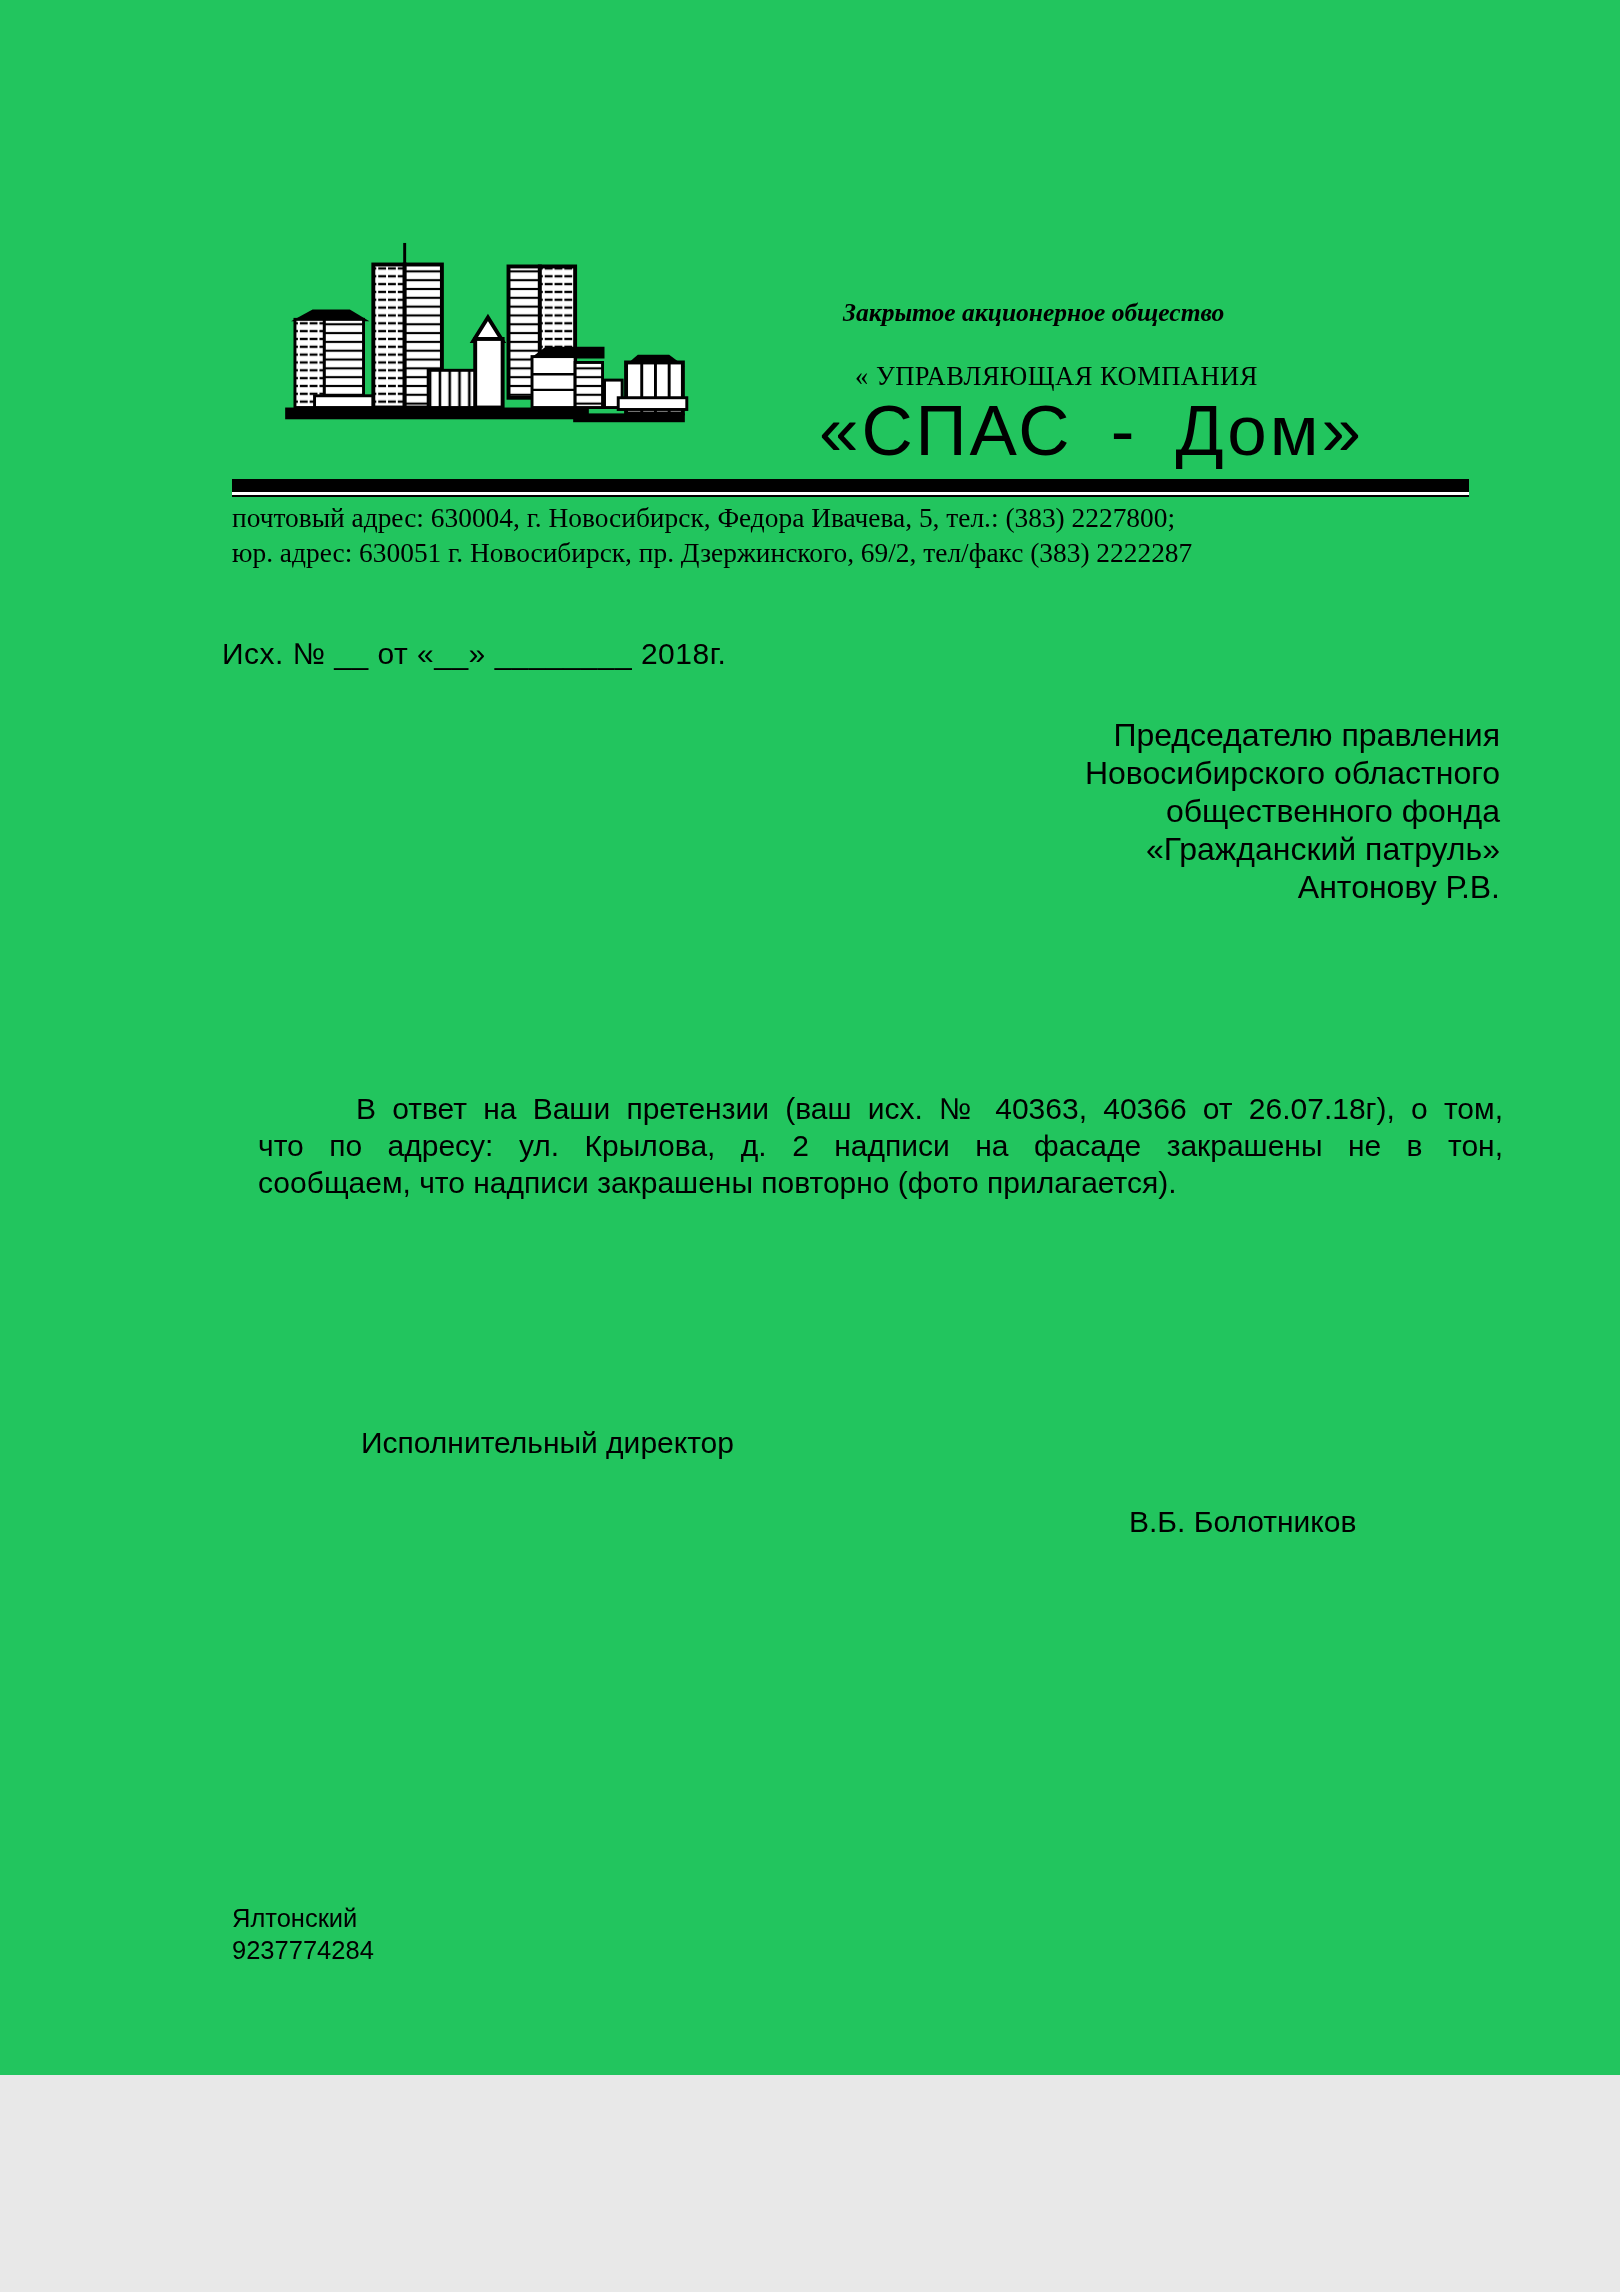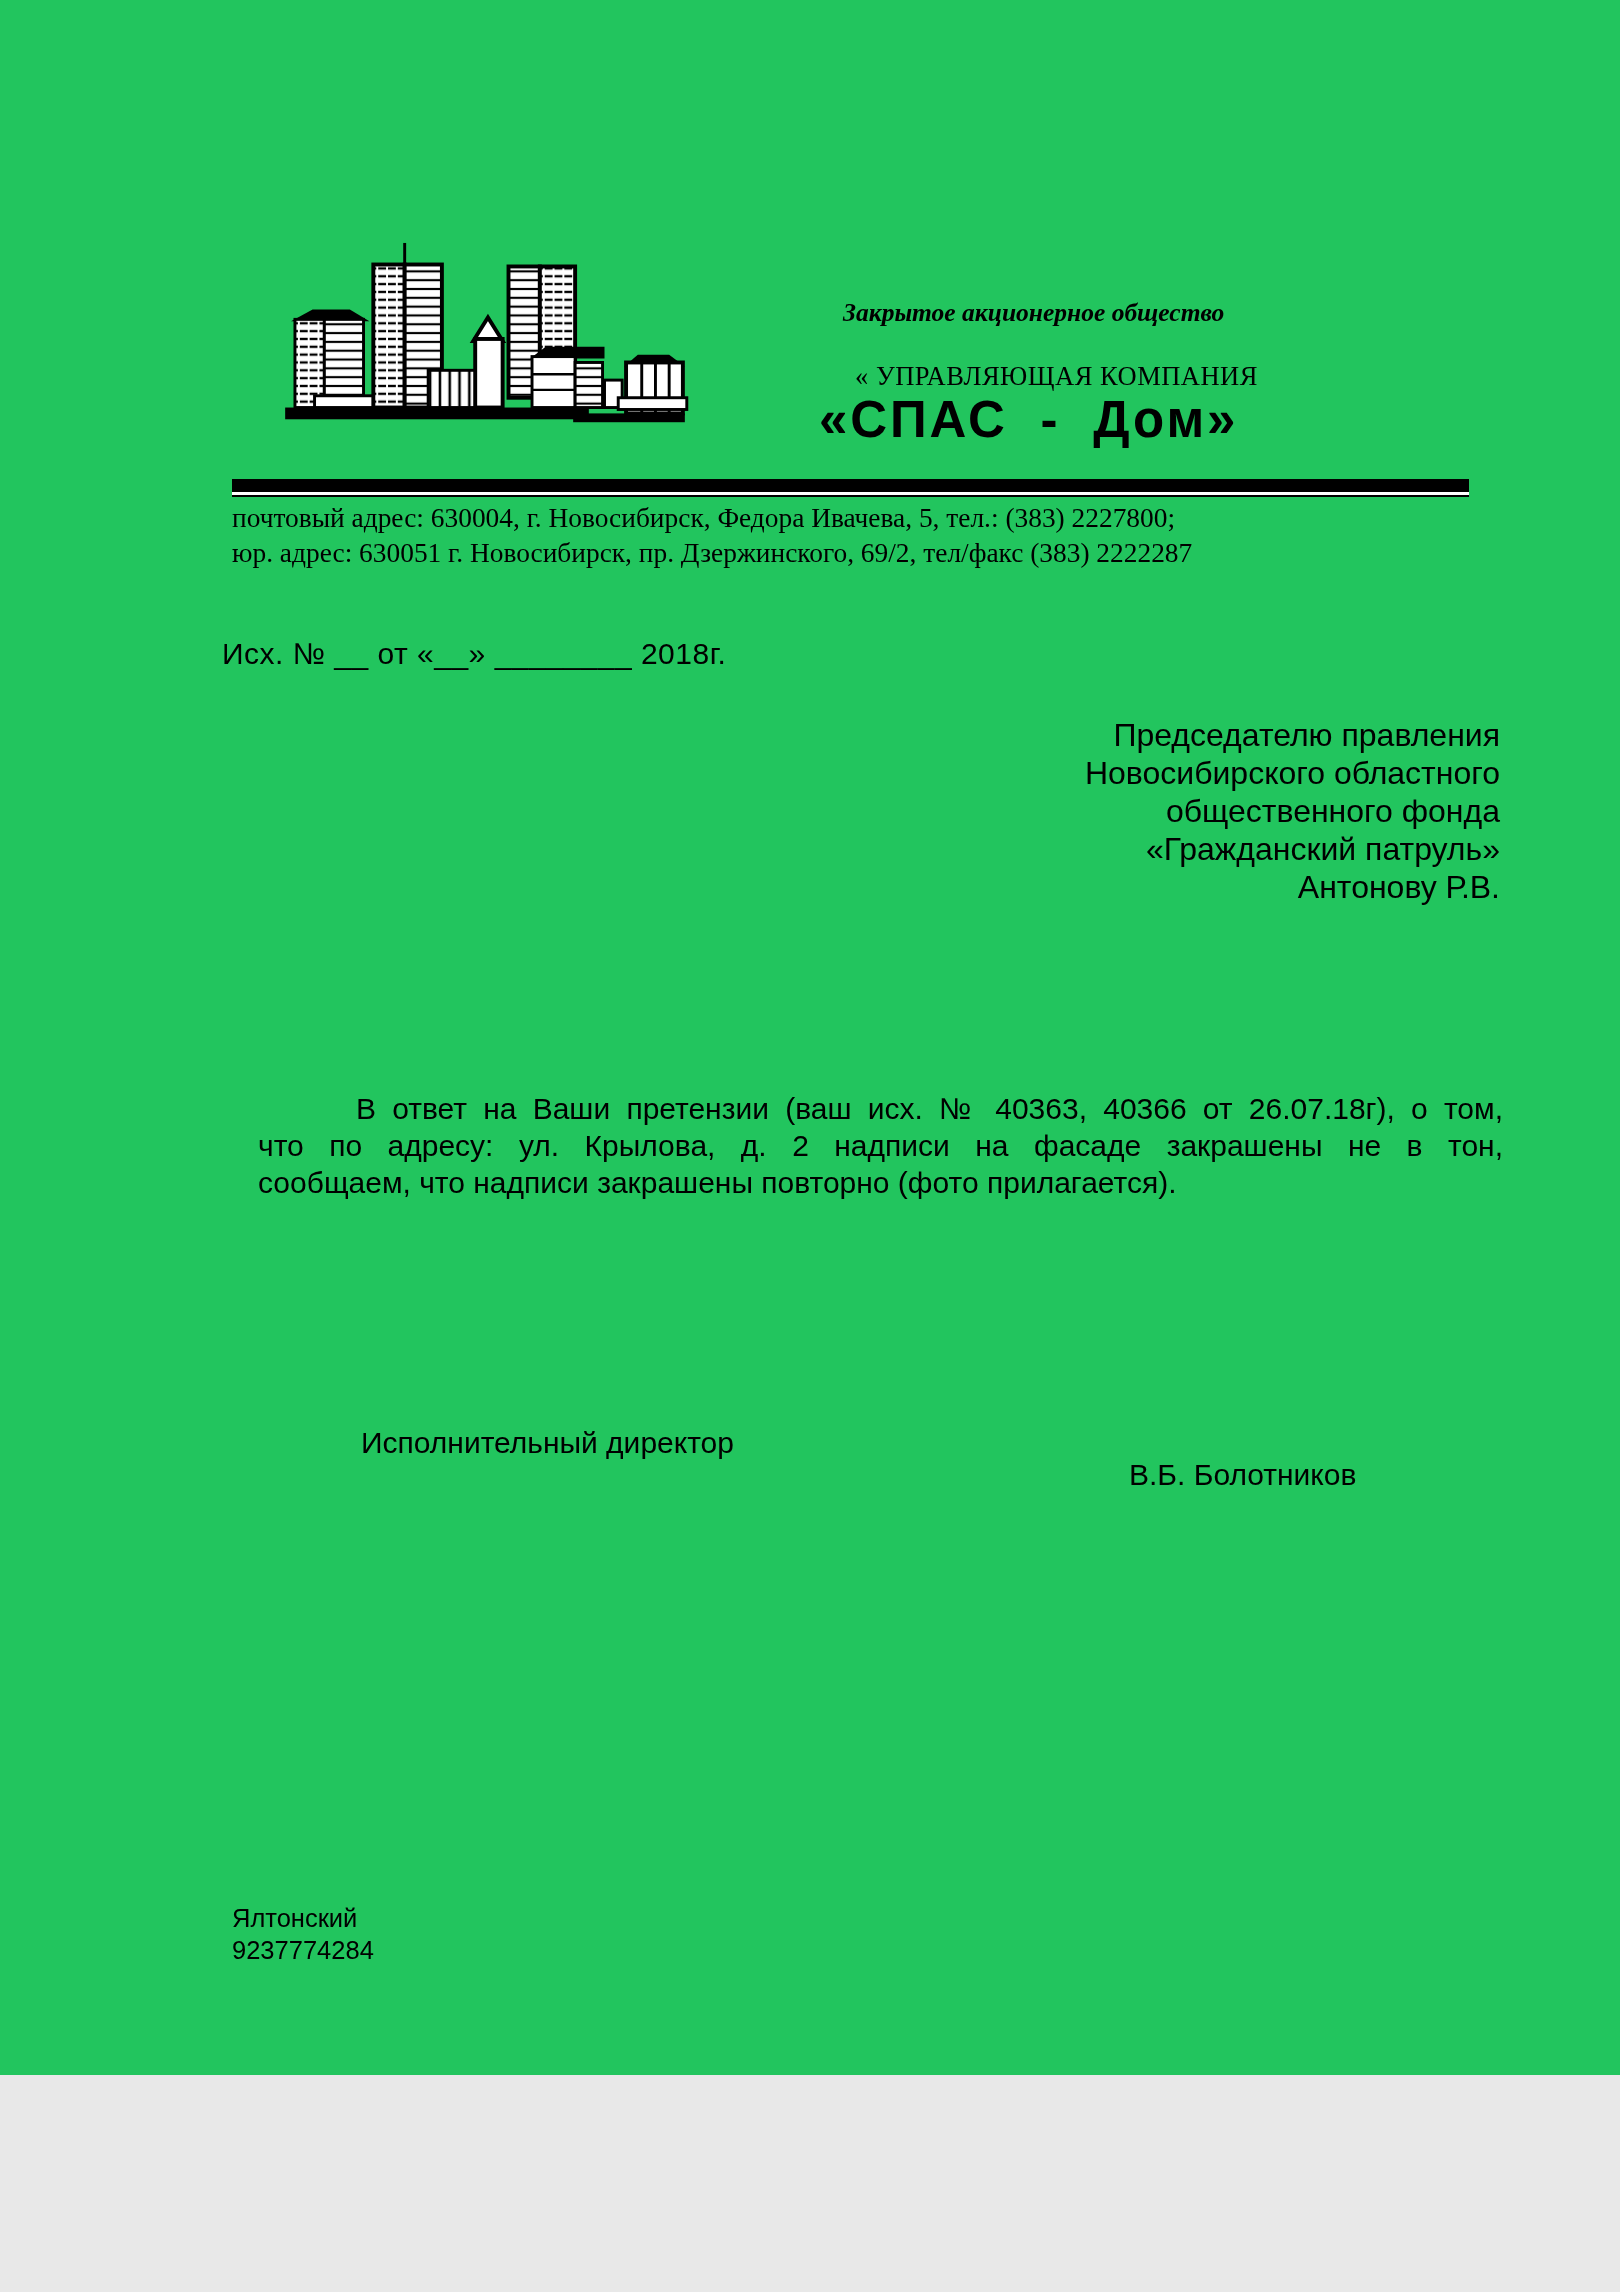--- a/index.html
+++ b/index.html
@@ -23,21 +23,21 @@
     font-size: 25.5px; text-align: center; white-space: nowrap;
   }
   .company-prefix {
     left: 855px; top: 361px; width: 314px;
     font-family: "Liberation Serif", serif;
     font-size: 26.5px; white-space: nowrap; letter-spacing: 0.5px;
   }
   .company-name {
     left: 819px; top: 390px; width: 627px;
     font-family: "Liberation Sans", sans-serif;
-    font-size: 51px; font-weight: bold;
+    font-size: 71px; font-weight: normal;
     letter-spacing: 2.9px; word-spacing: 15.7px;
     white-space: nowrap;
   }
   .header-rule { left: 232px; top: 479px; width: 1237px; }
   .header-rule .thick { height: 12.7px; background: #000; }
   .header-rule .gap   { height: 2.9px; background: #fff; }
   .header-rule .thin  { height: 2.9px; background: #000; }
 
   .address-block {
     left: 232px; top: 501px; width: 1237px;
@@ -61,21 +61,21 @@
   .body-text {
     left: 229px; top: 1090px; width: 1274px;
     font-size: 30px; line-height: 37px;
   }
   .body-line { text-align: justify; text-align-last: justify; margin-left: 29px; }
   .body-line.first { text-indent: 98px; }
   .body-line.last  { text-align-last: left; }
 
   
   .sig-title { left: 361px;  top: 1426px; font-size: 30px; white-space: nowrap; }
-  .sig-name  { left: 1129px; top: 1458px; font-size: 30px; white-space: nowrap; }
+  .sig-name  { left: 1129px; top: 1505px; font-size: 30px; white-space: nowrap; }
 
   
   .executor {
     left: 232px; top: 1902px;
     font-size: 25.5px; line-height: 32px;
   }
 </style>
 </head>
 <body>
 

